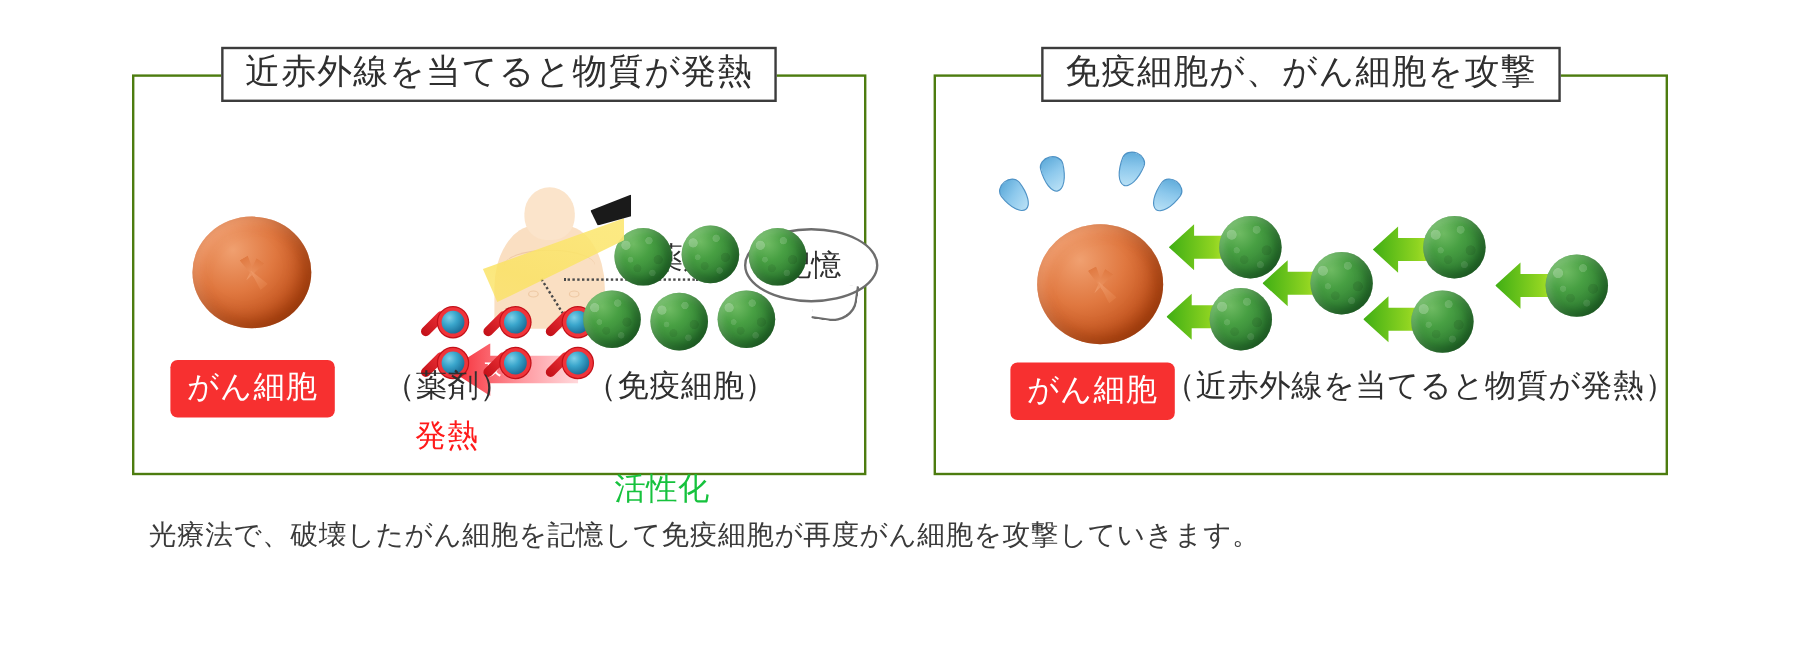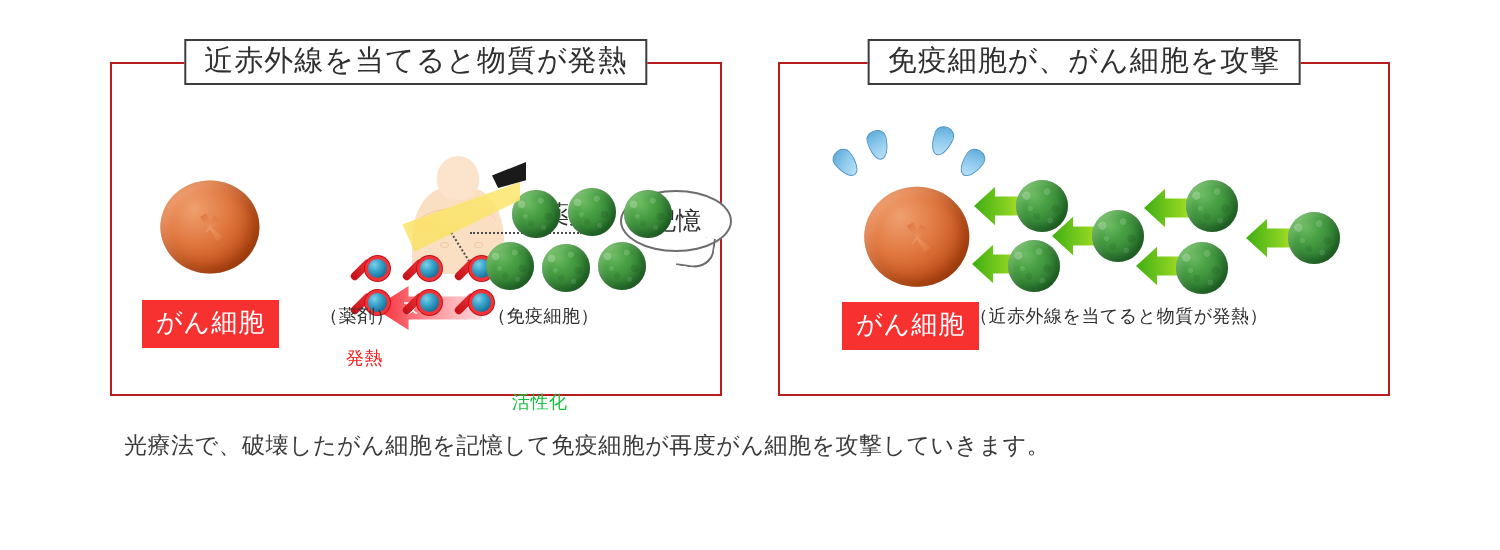--- a/index.html
+++ b/index.html
@@ -4,21 +4,21 @@
 <style>
   html,body{margin:0;padding:0;}
   body{
     width:1500px;height:550px;background:#ffffff;
     font-family:"Liberation Sans","DejaVu Sans",sans-serif;
     color:#3a3a3a;overflow:hidden;position:relative;
   }
   .stage{position:absolute;inset:0;}
 
   
-  .panel{position:absolute;border:2px solid #b91c1c;background:#fff;}
+  .panel{position:absolute;border:2px solid #4d7c0f;background:#fff;}
   #panel-left{left:110px;top:62px;width:608px;height:330px;}
   #panel-right{left:778px;top:62px;width:608px;height:330px;}
 
   .panel-title{
     position:absolute;top:-25px;left:50%;transform:translateX(-50%);
     background:#ffffff;border:2px solid #3c3c3c;
     padding:3px 18px 6px 18px;white-space:nowrap;
     font-size:29px;line-height:1.15;color:#2f2f2f;letter-spacing:1px;
     z-index:6;
   }
@@ -162,24 +162,24 @@
   .drop .shape{
     position:absolute;inset:0;
     background:linear-gradient(160deg,#bfe4f7 0%,#8cc8ec 55%,#5aa8d8 100%);
     border:1.5px solid #4f93c6;
     border-radius:50% 50% 50% 50% / 72% 72% 28% 28%;
     transform:rotate(180deg);
   }
 
   
   .badge-cancer{
-    position:absolute;background:#f73030;color:#fff;border-radius:0;
+    position:absolute;background:#f73030;color:#fff;border-radius:6px;
     padding:5px 14px 8px 14px;font-size:26px;letter-spacing:1px;white-space:nowrap;
   }
-  .cap{position:absolute;white-space:nowrap;font-size:18px;color:#2f2f2f;letter-spacing:.5px;}
+  .cap{position:absolute;white-space:nowrap;font-size:26px;color:#2f2f2f;letter-spacing:.5px;}
   .cap.red{color:#ff1a1a;}
   .cap.green{color:#16c23d;margin-top:44px;}
 
   
   #footer{position:absolute;left:0;top:428px;width:1500px;}
   #footer .line{font-size:23px;color:#3a3a3a;line-height:1.55;letter-spacing:.5px;}
   #footer .l1{margin-left:124px;}
   #footer .l2{margin-left:110px;}
 </style>
 </head>

